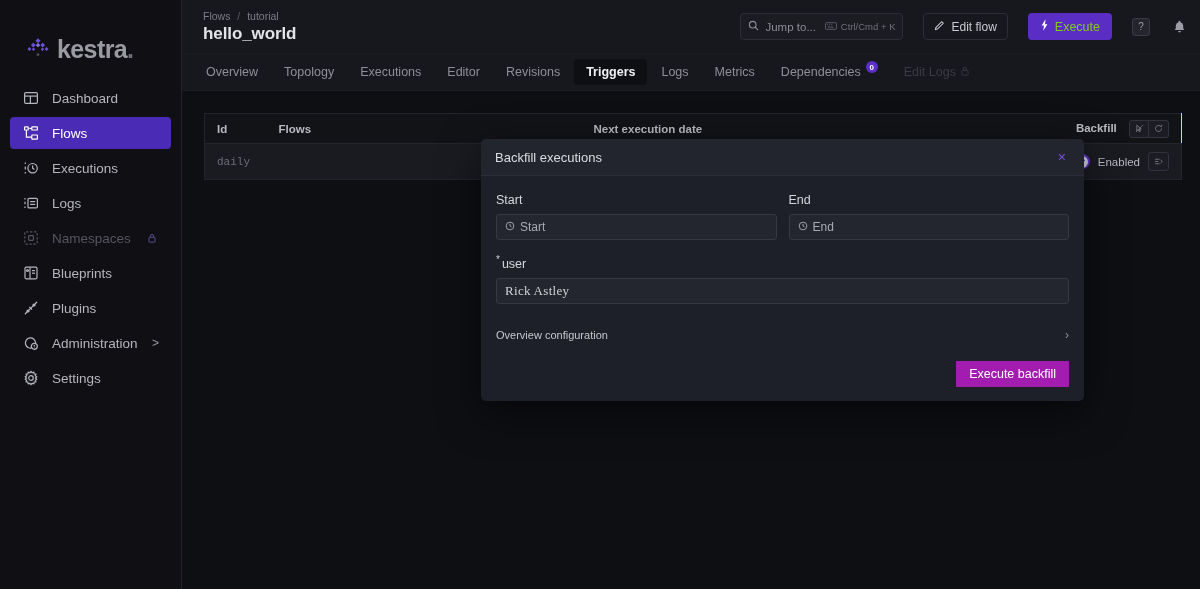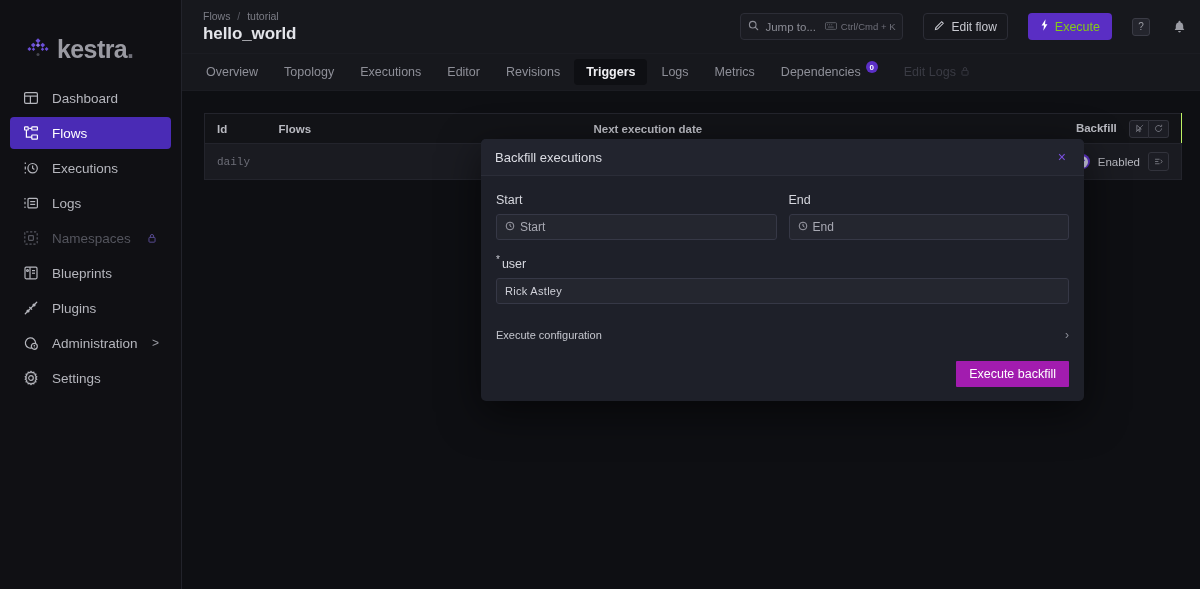--- a/index.html
+++ b/index.html
@@ -200,22 +200,22 @@
   .frm-label .req { color: #c8c9d1; margin-right: 2px; font-size: 10px; vertical-align: super; }
   .inp {
     width: 100%; height: 26px; border-radius: 3px;
     border: 1px solid #363846; background: #24262f;
     color: #d3d4db; font-size: 12px; padding: 0 8px;
     display: flex; align-items: center; gap: 5px;
     font-family: inherit;
   }
   .inp.placeholder { color: #a8a9b3; }
   .inp.mono {
-    font-family: Liberation Sans, sans-serif;
-    font-size: 11px; color: #cfd0d8; letter-spacing: .3px;
+    font-family: Liberation Serif, serif;
+    font-size: 13px; color: #cfd0d8; letter-spacing: .3px;
   }
   .field-gap { margin-top: 14px; }
   .adv-row {
     margin-top: 24px; display: flex; align-items: center;
     font-size: 11px; color: #c5c6ce; cursor: pointer;
     padding-bottom: 2px;
   }
   .adv-row .chev { margin-left: auto; color: #8c8d97; font-size: 12px; }
   .modal-foot { display: flex; justify-content: flex-end; margin-top: 17px; }
   .btn-primary {
@@ -576,21 +576,21 @@
         <div class="field-gap">
           <span class="frm-label">
             <span class="req">*</span><span>user</span>
           </span>
           <div class="inp mono">
             <span>Rick Astley</span>
           </div>
         </div>
 
         <div class="adv-row">
-          <span>Execute configuration</span>
+          <span>Overview configuration</span>
           <span class="chev">›</span>
         </div>
 
         <div class="modal-foot">
           <button class="btn-primary">Execute backfill</button>
         </div>
 
       </div>
     </div>
 

